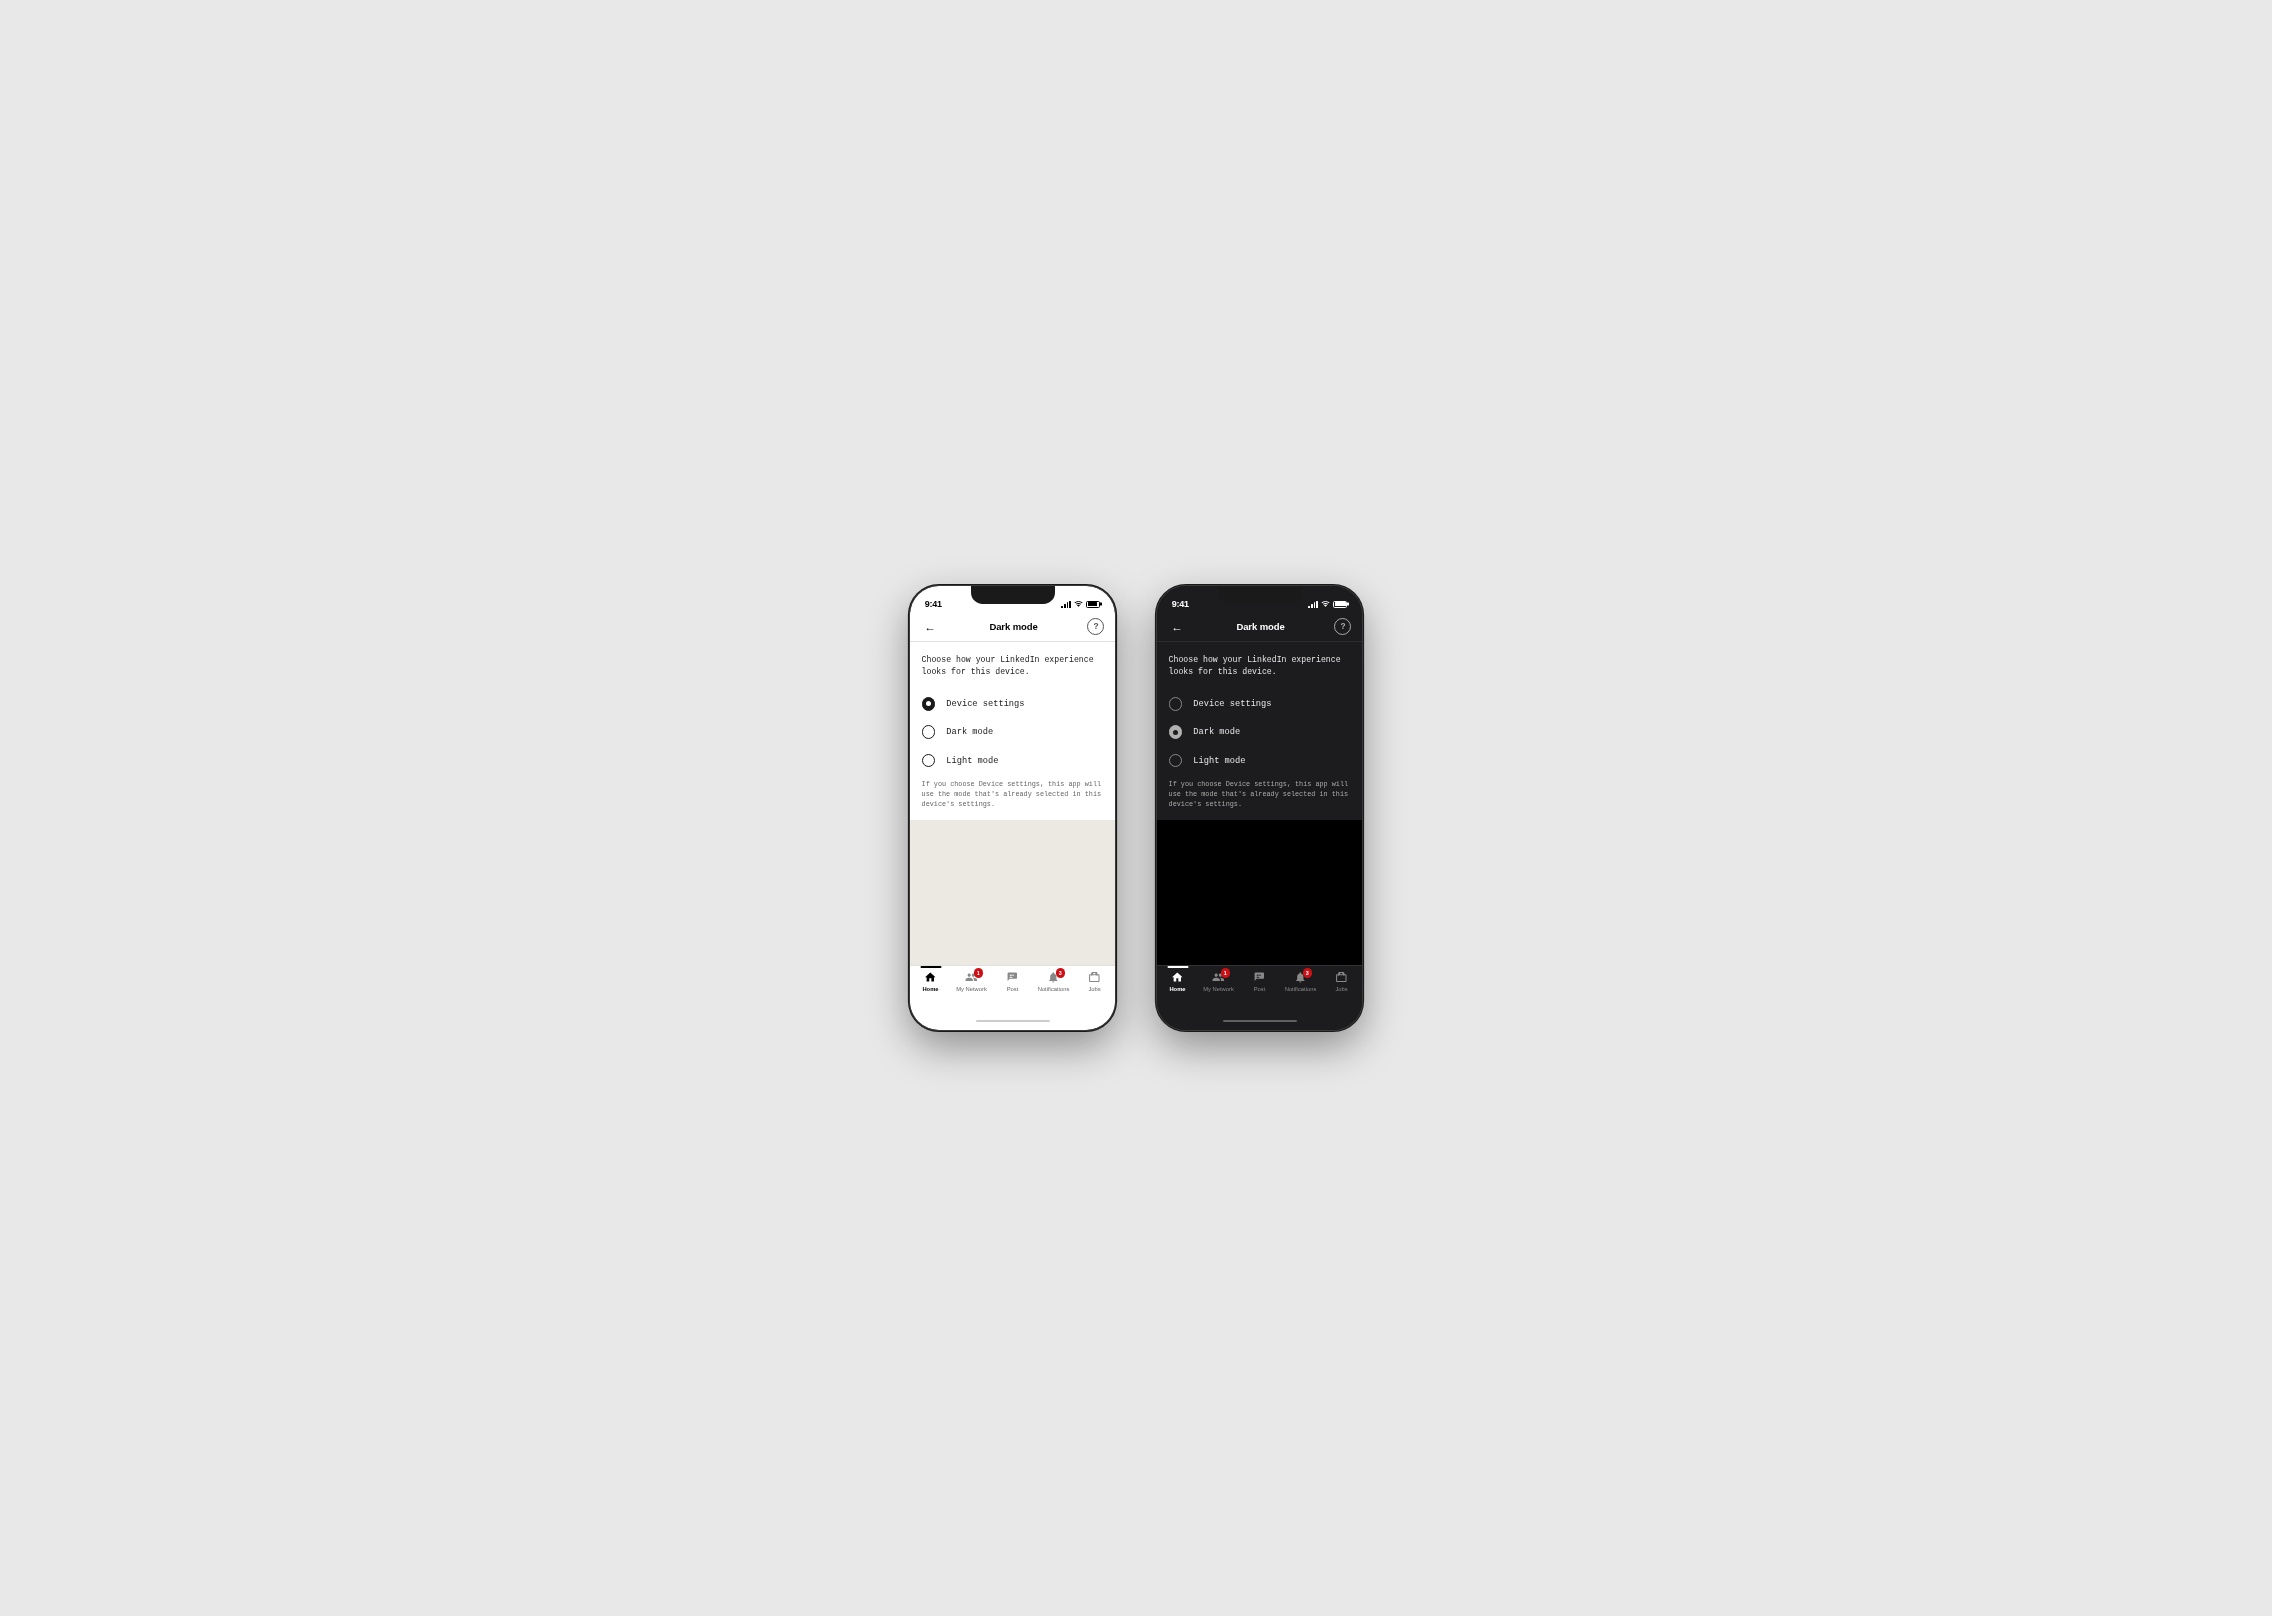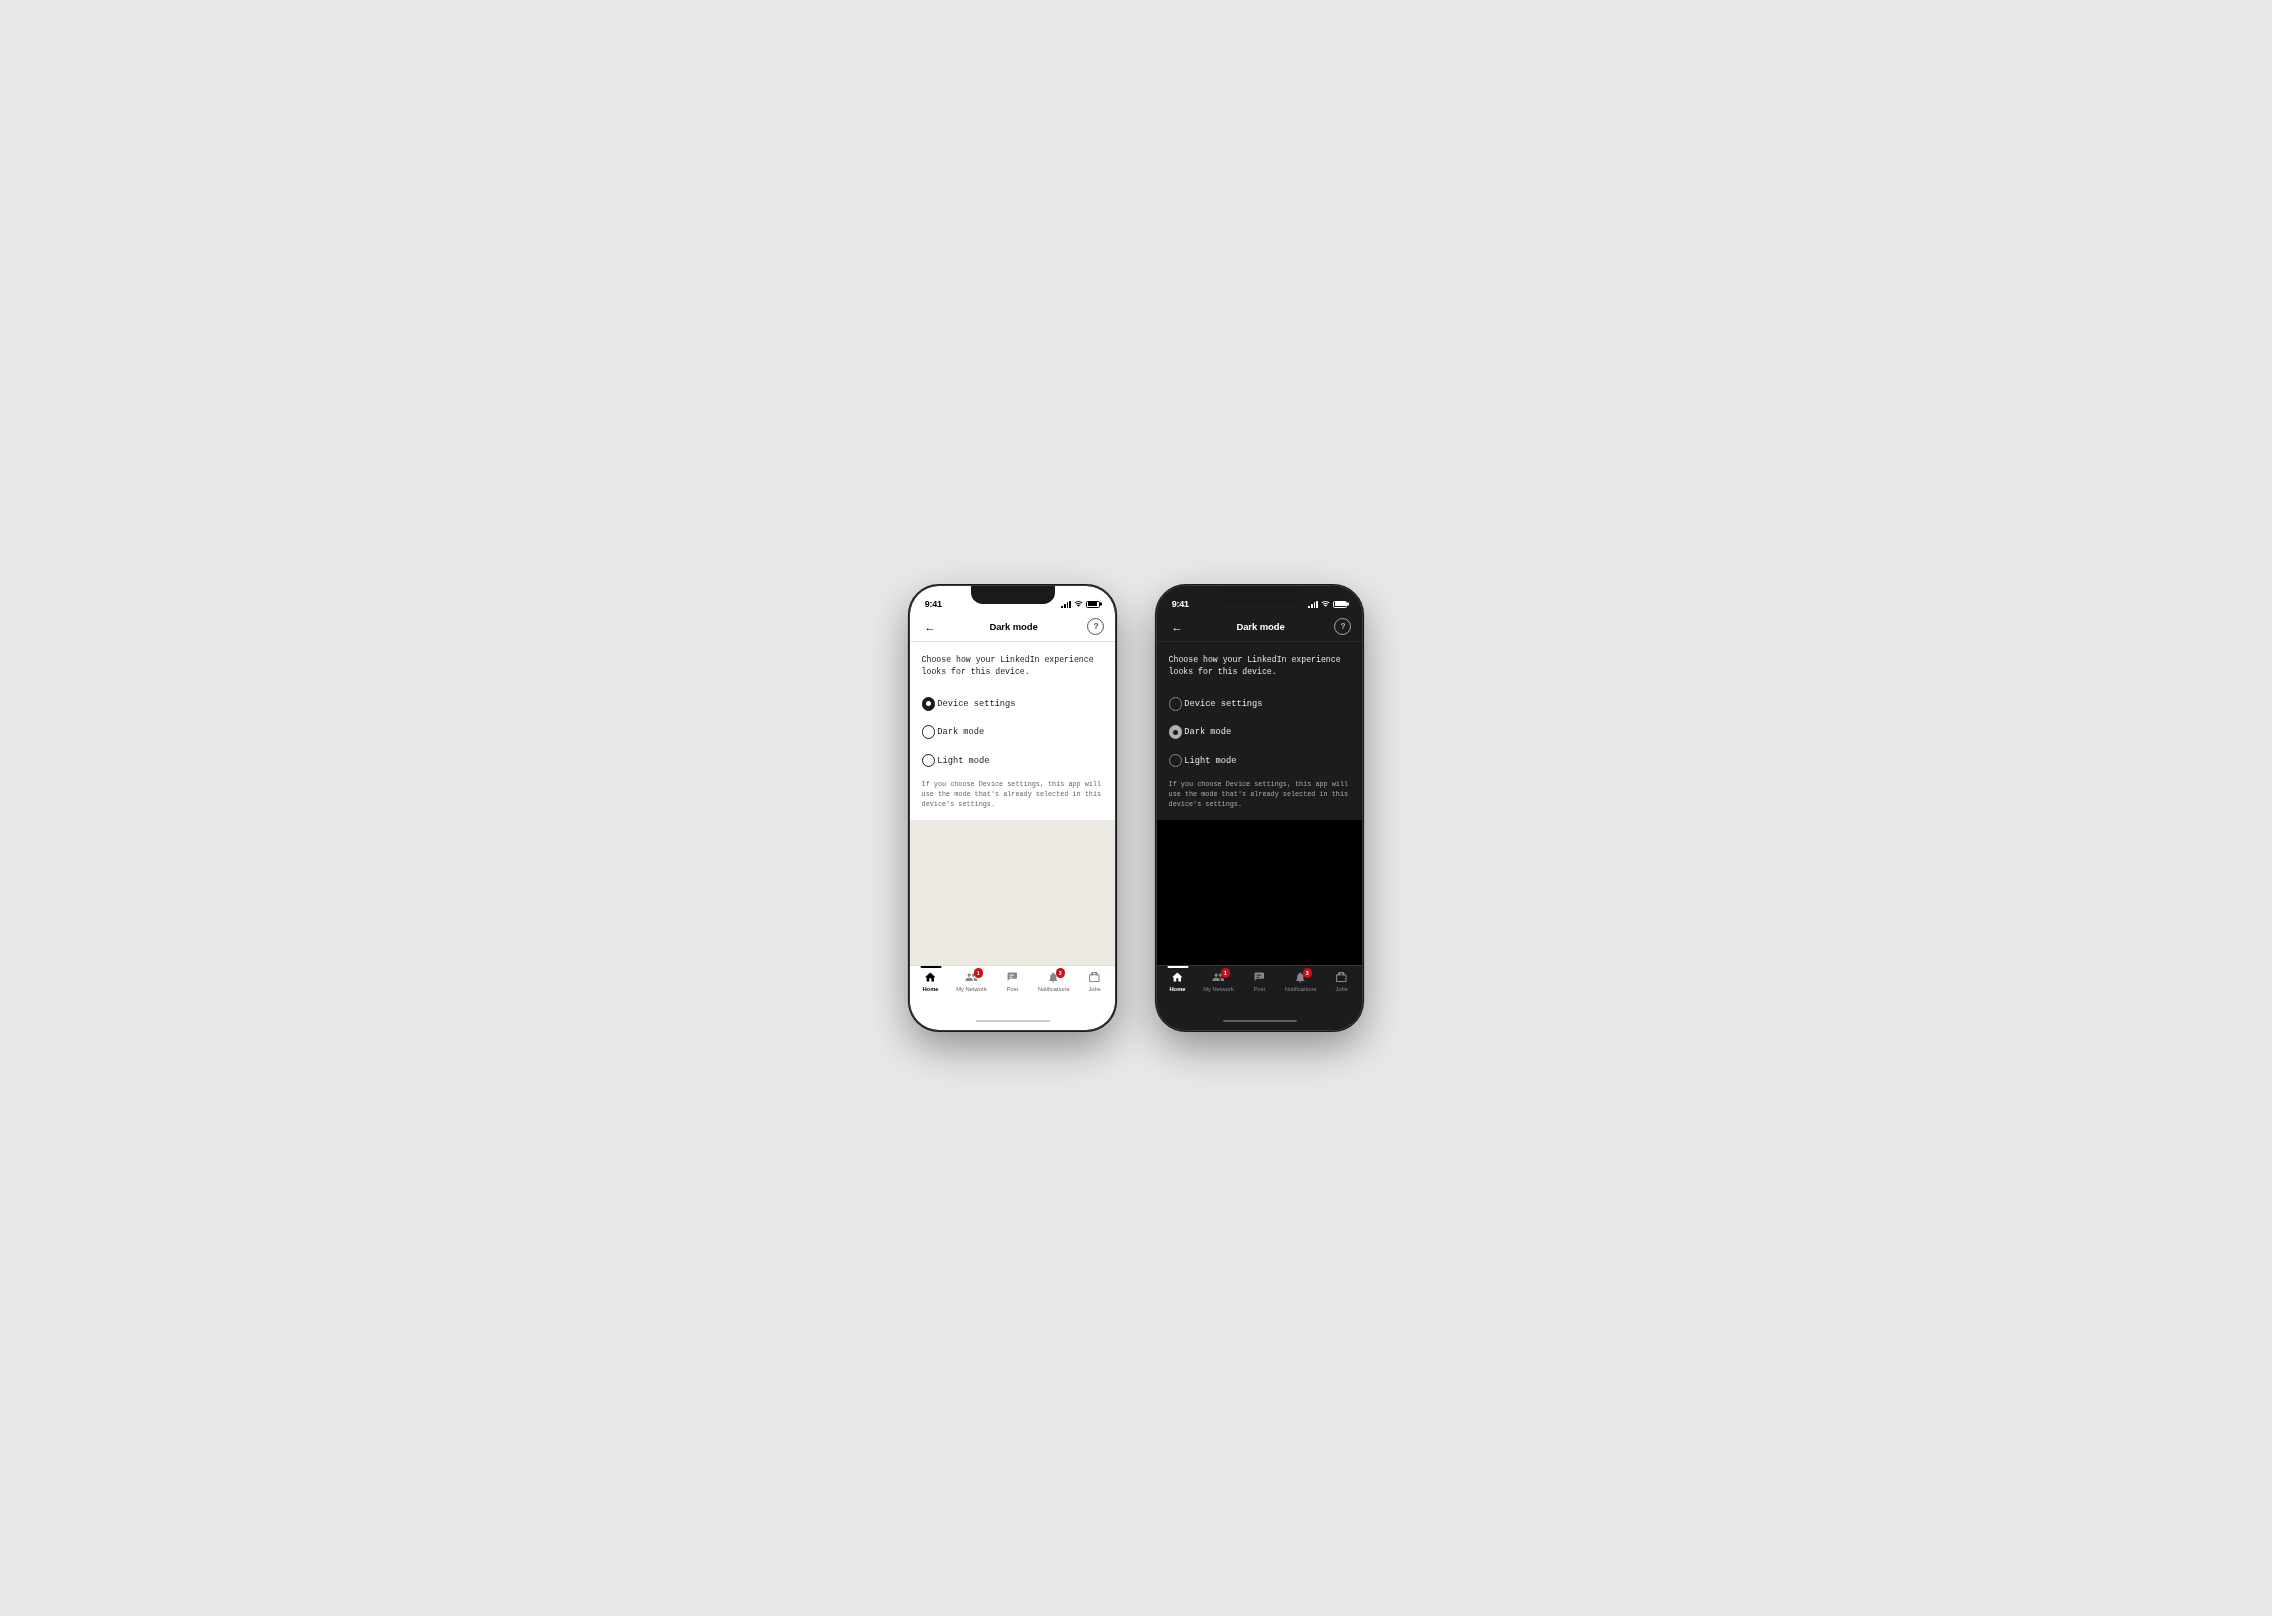--- a/index.html
+++ b/index.html
@@ -203,21 +203,21 @@
     .description-text {
       font-size: 8.2px;
       line-height: 1.45;
       margin-bottom: 11.6px;
     }
 
     
     .radio-option {
       display: flex;
       align-items: center;
-      gap: 2px;
+      gap: 11px;
       padding: 7.4px 0;
     }
 
     .radio-circle {
       width: 13.7px;
       height: 13.7px;
       border-radius: 50%;
       border: 1.1px solid;
       display: flex;
       align-items: center;

